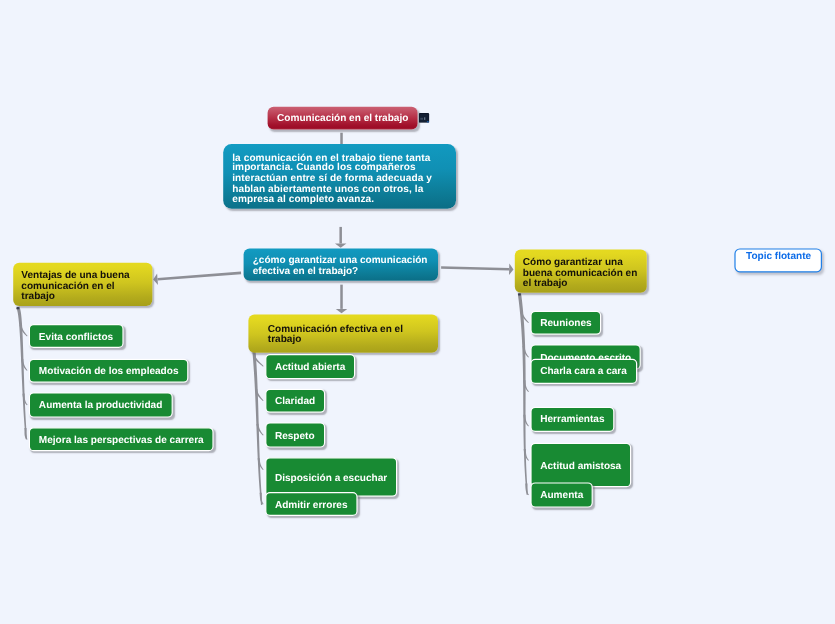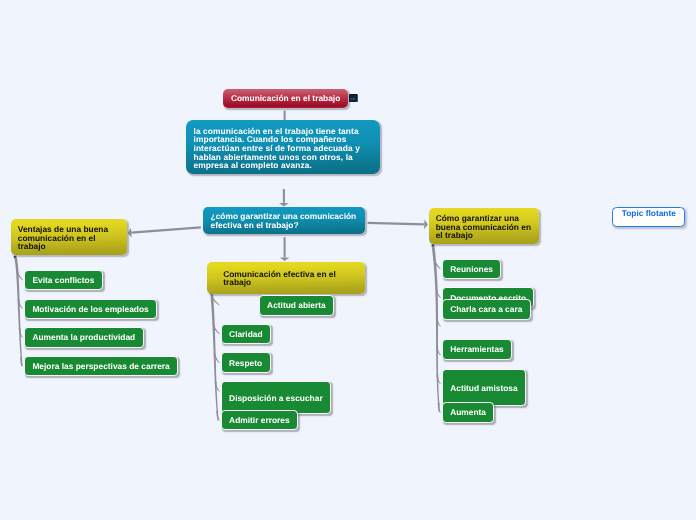--- a/index.html
+++ b/index.html
@@ -116,21 +116,21 @@
       </div>
       <div class="node grn" style="left: 24px; top: 298.5px; height: 20.6px;">
         <span>Motivación de los empleados</span>
       </div>
       <div class="node grn" style="left: 24px; top: 327.2px; height: 20.6px;">
         <span>Aumenta la productividad</span>
       </div>
       <div class="node grn" style="left: 24px; top: 355.9px; height: 20.6px;">
         <span>Mejora las perspectivas de carrera</span>
       </div>
-      <div class="node grn" style="left: 220.7px; top: 295px; height: 20.6px; margin-left: 38px;">
+      <div class="node grn" style="left: 220.7px; top: 295px; height: 20.6px;">
         <span>Actitud abierta</span>
       </div>
       <div class="node grn" style="left: 220.7px; top: 323.7px; height: 20.6px;">
         <span>Claridad</span>
       </div>
       <div class="node grn" style="left: 220.7px; top: 352.4px; height: 20.6px;">
         <span>Respeto</span>
       </div>
       <div class="node grn" style="left: 220.7px; top: 381.1px; height: 33px;">
         <span>Disposición a escuchar</span>

